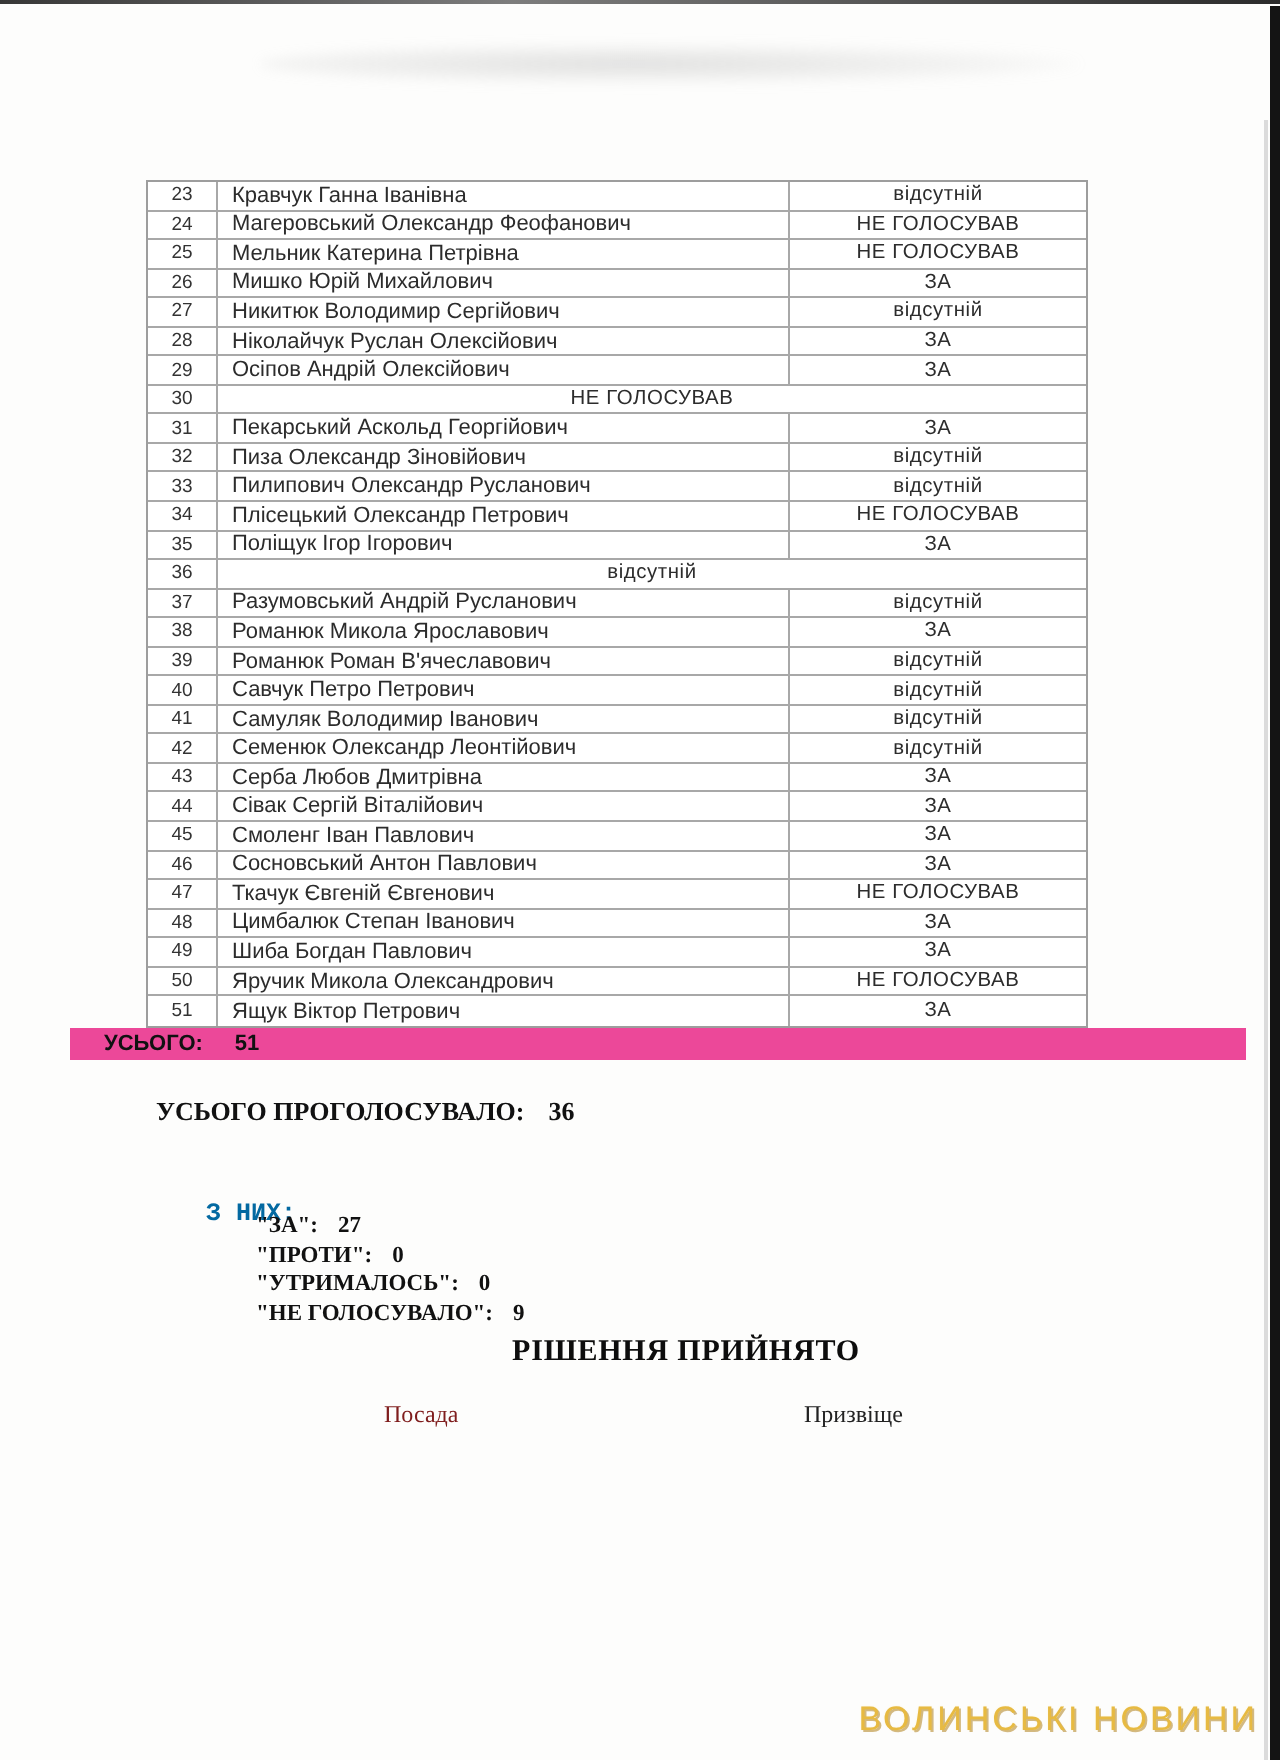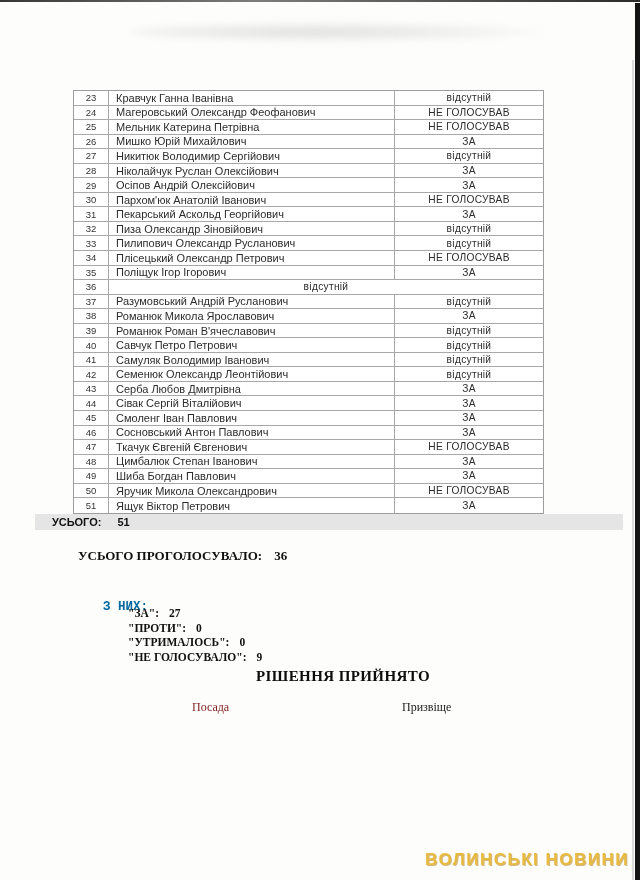--- a/index.html
+++ b/index.html
@@ -71,21 +71,21 @@
   .sum-votes .val{margin-left:10px;}
   .decision{
     position:absolute;left:46px;top:668px;width:594px;text-align:center;
     font-weight:bold;font-size:15px;letter-spacing:.4px;color:#0d0d0d;
   }
   .sig-position{position:absolute;left:192px;top:700px;font-size:12px;color:#7f1d1d;}
   .sig-surname{position:absolute;left:402px;top:700px;font-size:12px;color:#222;}
   
   .watermark{
     position:absolute;right:11px;top:850px;
-    font-weight:bold;font-size:17px;letter-spacing:1.5px;
+    font-weight:normal;font-size:17px;letter-spacing:1.5px;
     text-shadow:1px 1px 0 rgba(176,130,30,.55), 0 0 1px rgba(255,240,190,.6);
   }
 </style>
 </head>
 <body>
 
 <div class="scan-top-edge"></div>
 <div class="scan-right-edge"></div>
 <div class="scan-right-soft"></div>
 <div class="scan-smudge"></div>
@@ -122,21 +122,20 @@
         <div class="cell-name">Ніколайчук Руслан Олексійович</div>
         <div class="cell-vote">ЗА</div>
       </div>
       <div class="vrow">
         <div class="cell-num">29</div>
         <div class="cell-name">Осіпов Андрій Олексійович</div>
         <div class="cell-vote">ЗА</div>
       </div>
       <div class="vrow">
         <div class="cell-num">30</div>
-        <div class="cell-name">Пархом'юк Анатолій Іванович</div>
         <div class="cell-vote">НЕ ГОЛОСУВАВ</div>
       </div>
       <div class="vrow">
         <div class="cell-num">31</div>
         <div class="cell-name">Пекарський Аскольд Георгійович</div>
         <div class="cell-vote">ЗА</div>
       </div>
       <div class="vrow">
         <div class="cell-num">32</div>
         <div class="cell-name">Пиза Олександр Зіновійович</div>
@@ -232,21 +231,21 @@
         <div class="cell-vote">НЕ ГОЛОСУВАВ</div>
       </div>
       <div class="vrow">
         <div class="cell-num">51</div>
         <div class="cell-name">Ящук Віктор Петрович</div>
         <div class="cell-vote">ЗА</div>
       </div>
     </div>
 </div>
 
-<div class="total-bar" style="background: #e5e5e5;">
+<div class="total-bar" style="background: #ec4899;">
   <span class="lbl">УСЬОГО:</span>
   <span class="val">51</span>
 </div>
 
 <div class="sum-total serif">
   <span>УСЬОГО ПРОГОЛОСУВАЛО:</span><span class="val">36</span>
 </div>
 
 <div class="sum-ofthem serif">З НИХ:</div>
 

